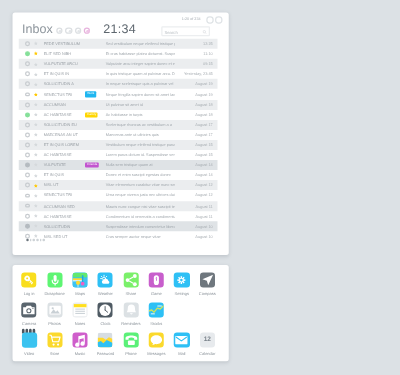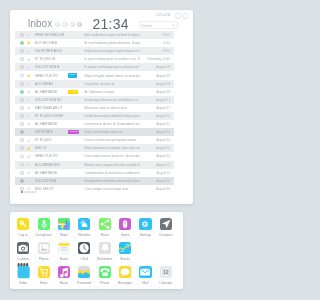--- a/index.html
+++ b/index.html
@@ -1,29 +1,29 @@
 <!DOCTYPE html>
 <html><head>
 <meta charset="utf-8">
 <style>
   html,body{margin:0;padding:0;}
   body{width:192px;height:300px;background:#dce1e5;font-family:"Liberation Sans",sans-serif;overflow:hidden;}
   .panel{position:absolute;background:#fff;border-radius:2px;box-shadow:0 1px 3px rgba(90,100,110,.20);}
-  #mail{left:9.5px;top:9.5px;width:173px;height:194px;padding-left:10px;}
+  #mail{left:9.5px;top:9.5px;width:173px;height:194px;}
   #apps{left:9.5px;top:212px;width:173px;height:77px;}
 
   
   .mhead{position:relative;height:22px;}
   .title{position:absolute;left:8.2px;top:8.8px;font-size:10px;color:#8d959c;letter-spacing:0;line-height:11px;}
   .hicons{position:absolute;left:35.5px;top:12.4px;display:flex;gap:2.2px;}
   .hic{width:5.2px;height:5.2px;border-radius:50%;border:.7px solid #dcdfe2;box-sizing:border-box;position:relative;}
   .hic i{position:absolute;left:1.2px;top:1.2px;width:2.2px;height:2.2px;border-radius:50%;background:#e2e5e8;display:block;}
   .hic.pink{border-color:#e7b3dd;}
   .hic.pink i{background:#eec3e6;}
-  .clock{position:absolute;left:73px;top:10.7px;font-size:14px;color:#5d666e;line-height:8px;letter-spacing:.25px;}
+  .clock{position:absolute;left:73px;top:10.7px;font-size:10px;color:#5d666e;line-height:8px;letter-spacing:.25px;}
   .search{position:absolute;left:119px;top:11.3px;width:39.5px;height:8px;border:.7px solid #eceef0;border-radius:1px;background:#fff;box-sizing:border-box;}
   .search .ph{position:absolute;left:2px;top:2px;font-size:3.4px;color:#b8bec3;line-height:4px;}
   .search svg{position:absolute;right:1.3px;top:2.1px;}
 
   
   .rows{position:absolute;left:5px;top:21.5px;width:159.7px;}
   .row{height:8.1px;display:flex;align-items:center;font-size:3.1px;color:#a0a7ad;}
   .row.alt{background:#ebedef;}
   .row.sel{background:#dfe3e6;}
   .c-check{width:12.2px;display:flex;justify-content:center;padding-left:2.2px;box-sizing:border-box;}

